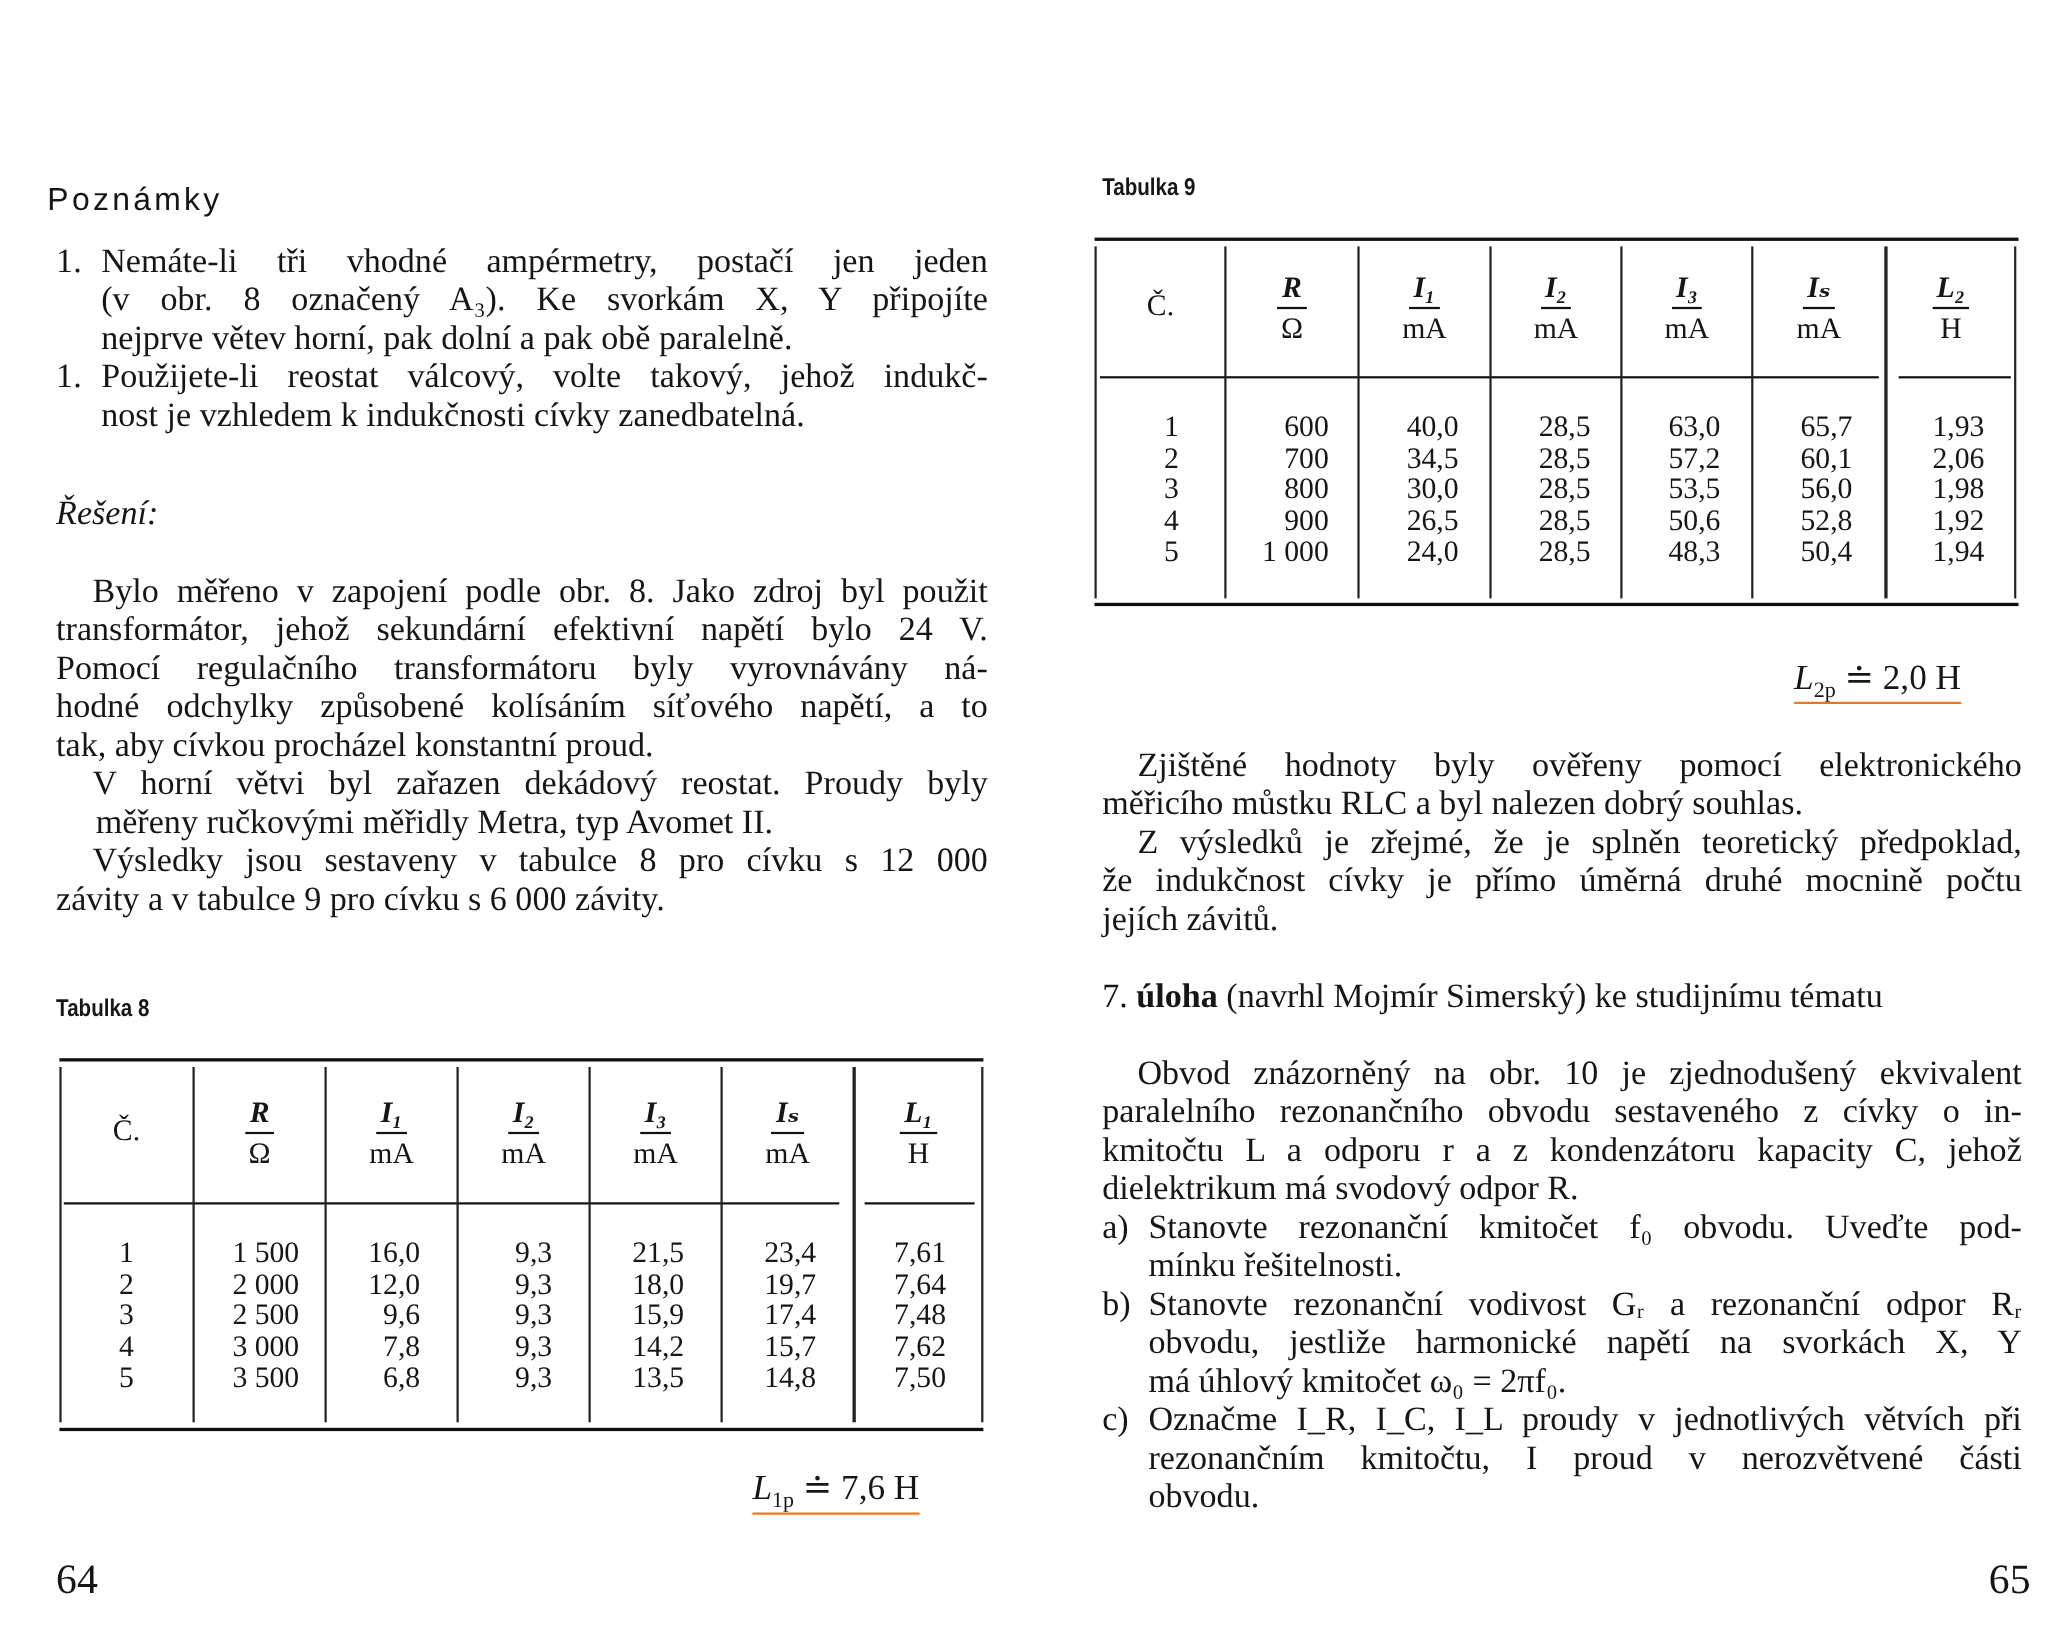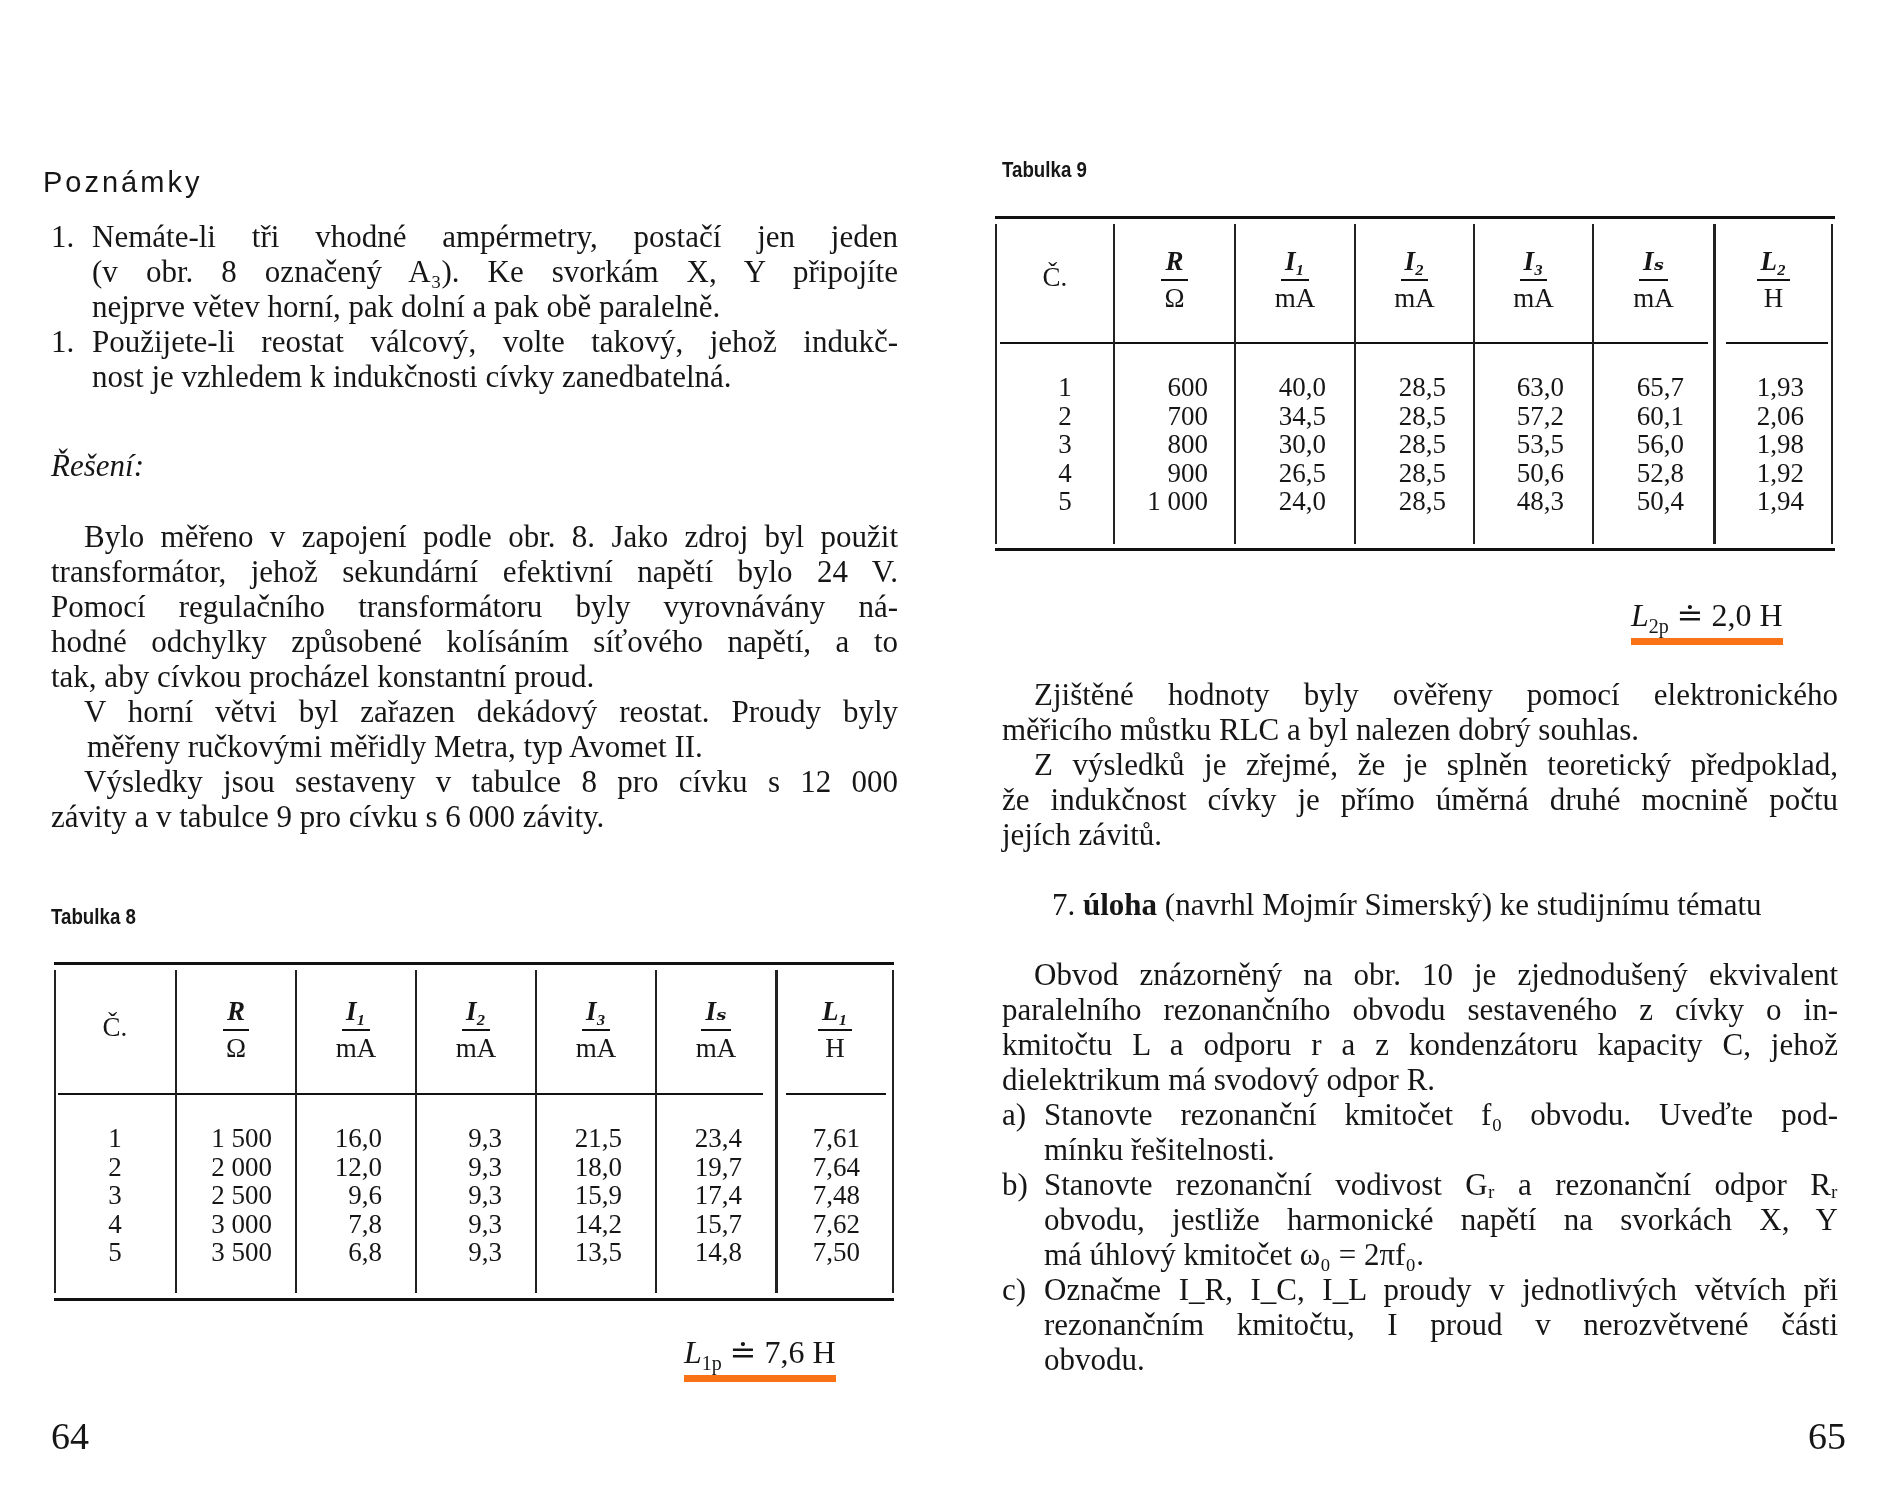--- a/index.html
+++ b/index.html
@@ -15,21 +15,21 @@
   .hline { position:absolute; height:3px; background:#111; }
   .hline.thin { height:2px; }
   .vline { position:absolute; width:2px; background:#222; }
   .vline.thick { width:3px; }
   .hdr { position:absolute; text-align:center; font-size:27px; line-height:31px; }
   .hdr .num { display:block; font-style:italic; font-weight:bold; border-bottom:2px solid #111; padding:0 4px 2px; margin:0 auto 2px; width:max-content; }
   .hdr .num.plain { font-style:normal; font-weight:normal; border:none; }
   .hdr .den { display:block; }
   .col { position:absolute; font-size:27px; line-height:28.5px; text-align:right; white-space:pre; }
   .col.center { text-align:center; }
-  .result { position:absolute; font-size:32px; border-bottom:7px solid #f97316; padding-bottom:4px; white-space:nowrap; }
+  .result { position:absolute; font-size:32px; border-bottom:2px solid #f97316; padding-bottom:4px; white-space:nowrap; }
   .result i { font-style:italic; }
   .result sub { font-size:20px; font-style:normal; }
   .pagenum { position:absolute; font-size:38px; }
   sub { font-size:0.65em; line-height:0; }
 </style>
 </head>
 <body>
 
 <div>
 
@@ -237,21 +237,21 @@
   </div>
 
   <div>
     <span class="line j" style="left:1034px; top:677px; width:804px;">Zjištěné hodnoty byly ověřeny pomocí elektronického</span>
     <span class="line" style="left:1002px; top:712px;">měřicího můstku RLC a byl nalezen dobrý souhlas.</span>
     <span class="line j" style="left:1034px; top:747px; width:804px;">Z výsledků je zřejmé, že je splněn teoretický předpoklad,</span>
     <span class="line j" style="left:1002px; top:782px; width:836px;">že indukčnost cívky je přímo úměrná druhé mocnině počtu</span>
     <span class="line" style="left:1002px; top:817px;">jejích závitů.</span>
   </div>
 
-  <div class="line" style="left:1052px; top:887px;">
+  <div class="line" style="left:1002px; top:887px;">
     <span>7.</span>
     <b>úloha</b>
     <span>(navrhl Mojmír Simerský) ke studijnímu tématu</span>
   </div>
 
   <div>
     <span class="line j" style="left:1034px; top:957px; width:804px;">Obvod znázorněný na obr. 10 je zjednodušený ekvivalent</span>
     <span class="line j" style="left:1002px; top:992px; width:836px;">paralelního rezonančního obvodu sestaveného z cívky o in-</span>
     <span class="line j" style="left:1002px; top:1027px; width:836px;">kmitočtu L a odporu r a z kondenzátoru kapacity C, jehož</span>
     <span class="line" style="left:1002px; top:1062px;">dielektrikum má svodový odpor R.</span>

